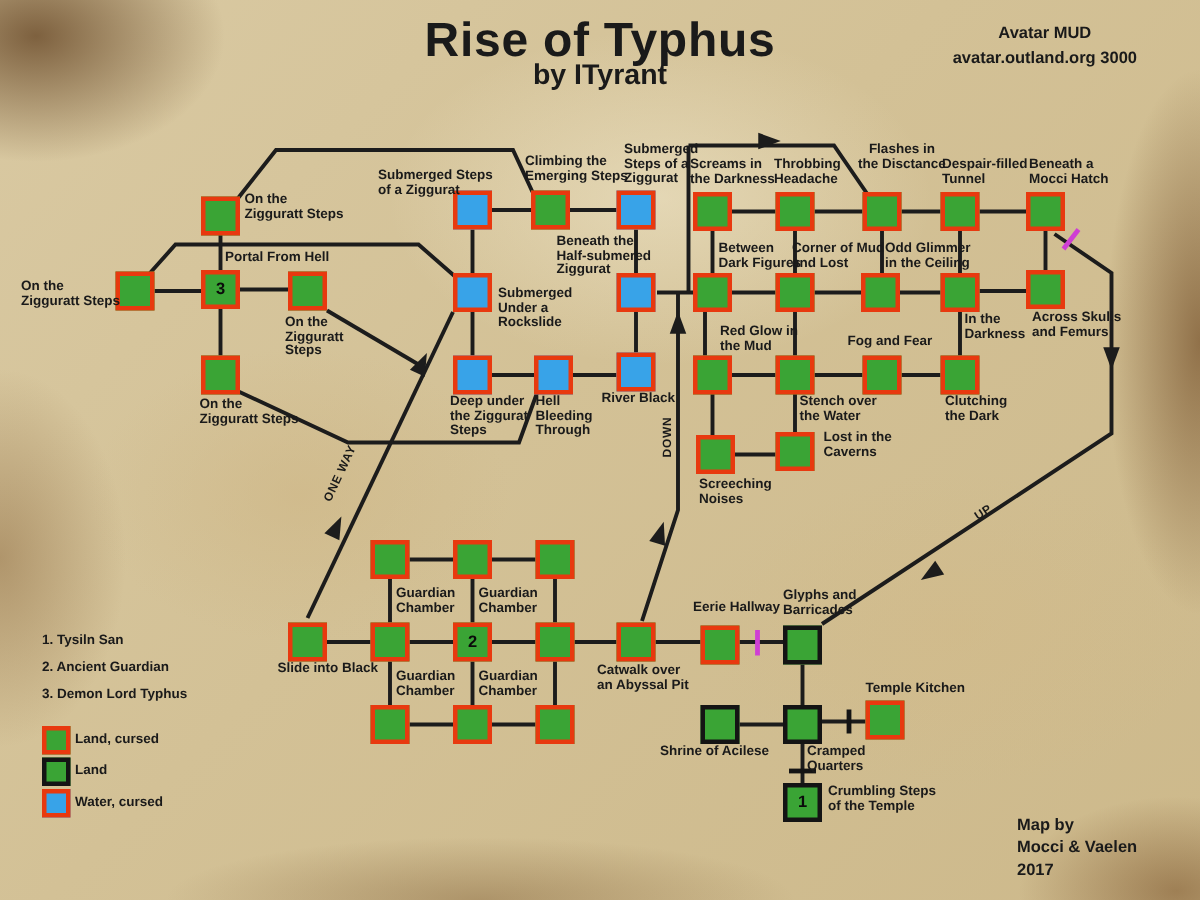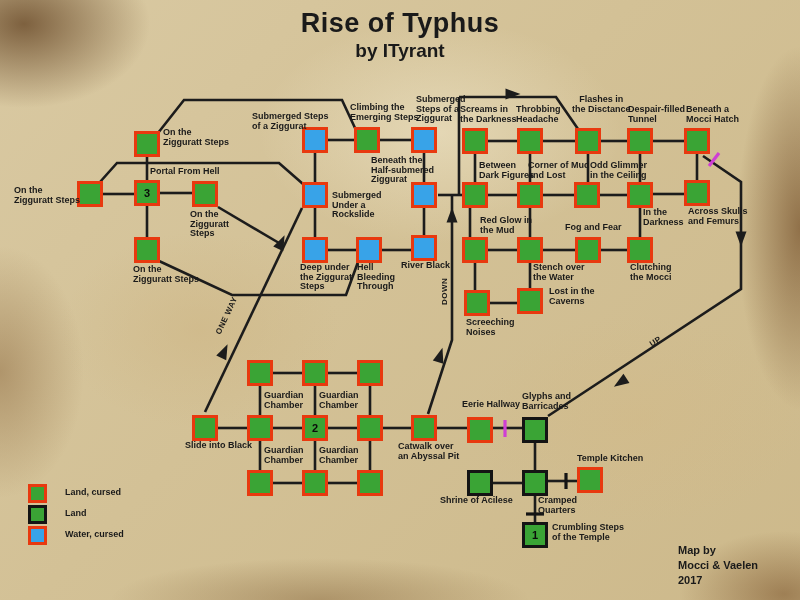--- a/index.html
+++ b/index.html
@@ -11,52 +11,61 @@
       radial-gradient(ellipse 90px 260px at 100% 38%, rgba(110,72,35,.65), rgba(110,72,35,0) 70%),
       radial-gradient(ellipse 150px 90px at 98% 99%, rgba(120,80,40,.55), rgba(120,80,40,0) 70%),
       radial-gradient(ellipse 120px 180px at 0% 62%, rgba(130,92,50,.45), rgba(130,92,50,0) 70%),
       radial-gradient(ellipse 300px 60px at 40% 100%, rgba(120,85,45,.4), rgba(120,85,45,0) 70%),
       radial-gradient(ellipse 260px 160px at 55% 22%, rgba(244,236,210,.5), rgba(244,236,210,0) 70%),
       radial-gradient(ellipse 200px 140px at 25% 55%, rgba(205,180,130,.5), rgba(205,180,130,0) 70%),
       radial-gradient(ellipse 240px 150px at 80% 70%, rgba(210,185,135,.45), rgba(210,185,135,0) 70%),
       linear-gradient(135deg,#d9c9a2 0%,#d3c196 45%,#cdb98b 100%);
   }
   .t-center{position:absolute;left:0;width:800px;text-align:center;font-weight:bold;}
-  #title{top:8px;font-size:27px;letter-spacing:.5px;}
+  #title{top:8px;font-size:32px;letter-spacing:.5px;}
   #subtitle{top:40px;font-size:19px;}
   #levels{top:64px;font-size:12px;}
   #server{position:absolute;top:14px;right:42px;text-align:center;font-weight:bold;font-size:11px;line-height:17px;}
   #credits{position:absolute;left:678px;top:543px;font-weight:bold;font-size:11px;line-height:15px;white-space:pre-line;}
   #bosses{position:absolute;left:28px;top:421px;font-size:9px;font-weight:bold;}
   #bosses .boss{margin-bottom:8px;}
   #legend{position:absolute;left:28px;top:484px;}
   .leg-row{position:relative;height:21px;}
   .leg-swatch{position:absolute;left:0;top:0;width:13px;height:13px;}
-  .leg-label{position:absolute;left:22px;top:3px;font-size:9px;font-weight:bold;white-space:nowrap;margin-left:15px;}
+  .leg-label{position:absolute;left:22px;top:3px;font-size:9px;font-weight:bold;white-space:nowrap;}
   .land-cursed{background:#3aa435;border:3px solid #e8390f;}
   .land{background:#3aa435;border:3px solid #141414;}
   .water-cursed{background:#38a3e8;border:3px solid #e8390f;}
   #map-lines{position:absolute;left:0;top:0;}
   .node{position:absolute;width:20px;height:20px;display:flex;align-items:center;justify-content:center;
         font-size:11px;font-weight:bold;color:#0b0b0b;}
   .room-label{position:absolute;font-size:9px;font-weight:bold;line-height:9.5px;white-space:pre-line;}
   .path-label{position:absolute;font-size:8px;font-weight:bold;letter-spacing:.5px;white-space:nowrap;transform-origin:left top;}
 </style>
 </head>
 <body>
 
 <div id="stage">
   <div id="title" class="t-center">Rise of Typhus</div>
   <div id="subtitle" class="t-center">by ITyrant</div>
 
+  <div id="server">
+    <div>Avatar MUD</div>
+    <div>avatar.outland.org 3000</div>
+  </div>
 
   <div id="credits">Map by
 Mocci &amp; Vaelen
 2017</div>
 
+  <div id="bosses">
+    <div class="boss">1. Tysiln San</div>
+    <div class="boss">2. Ancient Guardian</div>
+    <div class="boss">3. Demon Lord Typhus</div>
+  </div>
 
   <div id="legend">
     <div class="leg-row">
       <span class="leg-swatch land-cursed"></span>
       <span class="leg-label">Land, cursed</span>
     </div>
     <div class="leg-row">
       <span class="leg-swatch land"></span>
       <span class="leg-label">Land</span>
     </div>
@@ -220,21 +229,21 @@
       <div class="node land-cursed" style="left: 462px; top: 237px;"></div>
       <div class="room-label" style="left: 480px; top: 216px;">Red Glow in
 the Mud</div>
       <div class="node land-cursed" style="left: 517px; top: 237px;"></div>
       <div class="room-label" style="left: 533px; top: 263px;">Stench over
 the Water</div>
       <div class="node land-cursed" style="left: 575px; top: 237px;"></div>
       <div class="room-label" style="left: 565px; top: 223px;">Fog and Fear</div>
       <div class="node land-cursed" style="left: 627px; top: 237px;"></div>
       <div class="room-label" style="left: 630px; top: 263px;">Clutching
-the Mocci</div>
+the Dark</div>
       <div class="node land-cursed" style="left: 464px; top: 290px;"></div>
       <div class="room-label" style="left: 466px; top: 318px;">Screeching
 Noises</div>
       <div class="node land-cursed" style="left: 517px; top: 288px;"></div>
       <div class="room-label" style="left: 549px; top: 287px;">Lost in the
 Caverns</div>
       <div class="node land-cursed" style="left: 247px; top: 360px;"></div>
       <div class="node land-cursed" style="left: 302px; top: 360px;"></div>
       <div class="node land-cursed" style="left: 357px; top: 360px;"></div>
       <div class="node land-cursed" style="left: 247px; top: 415px;"></div>

